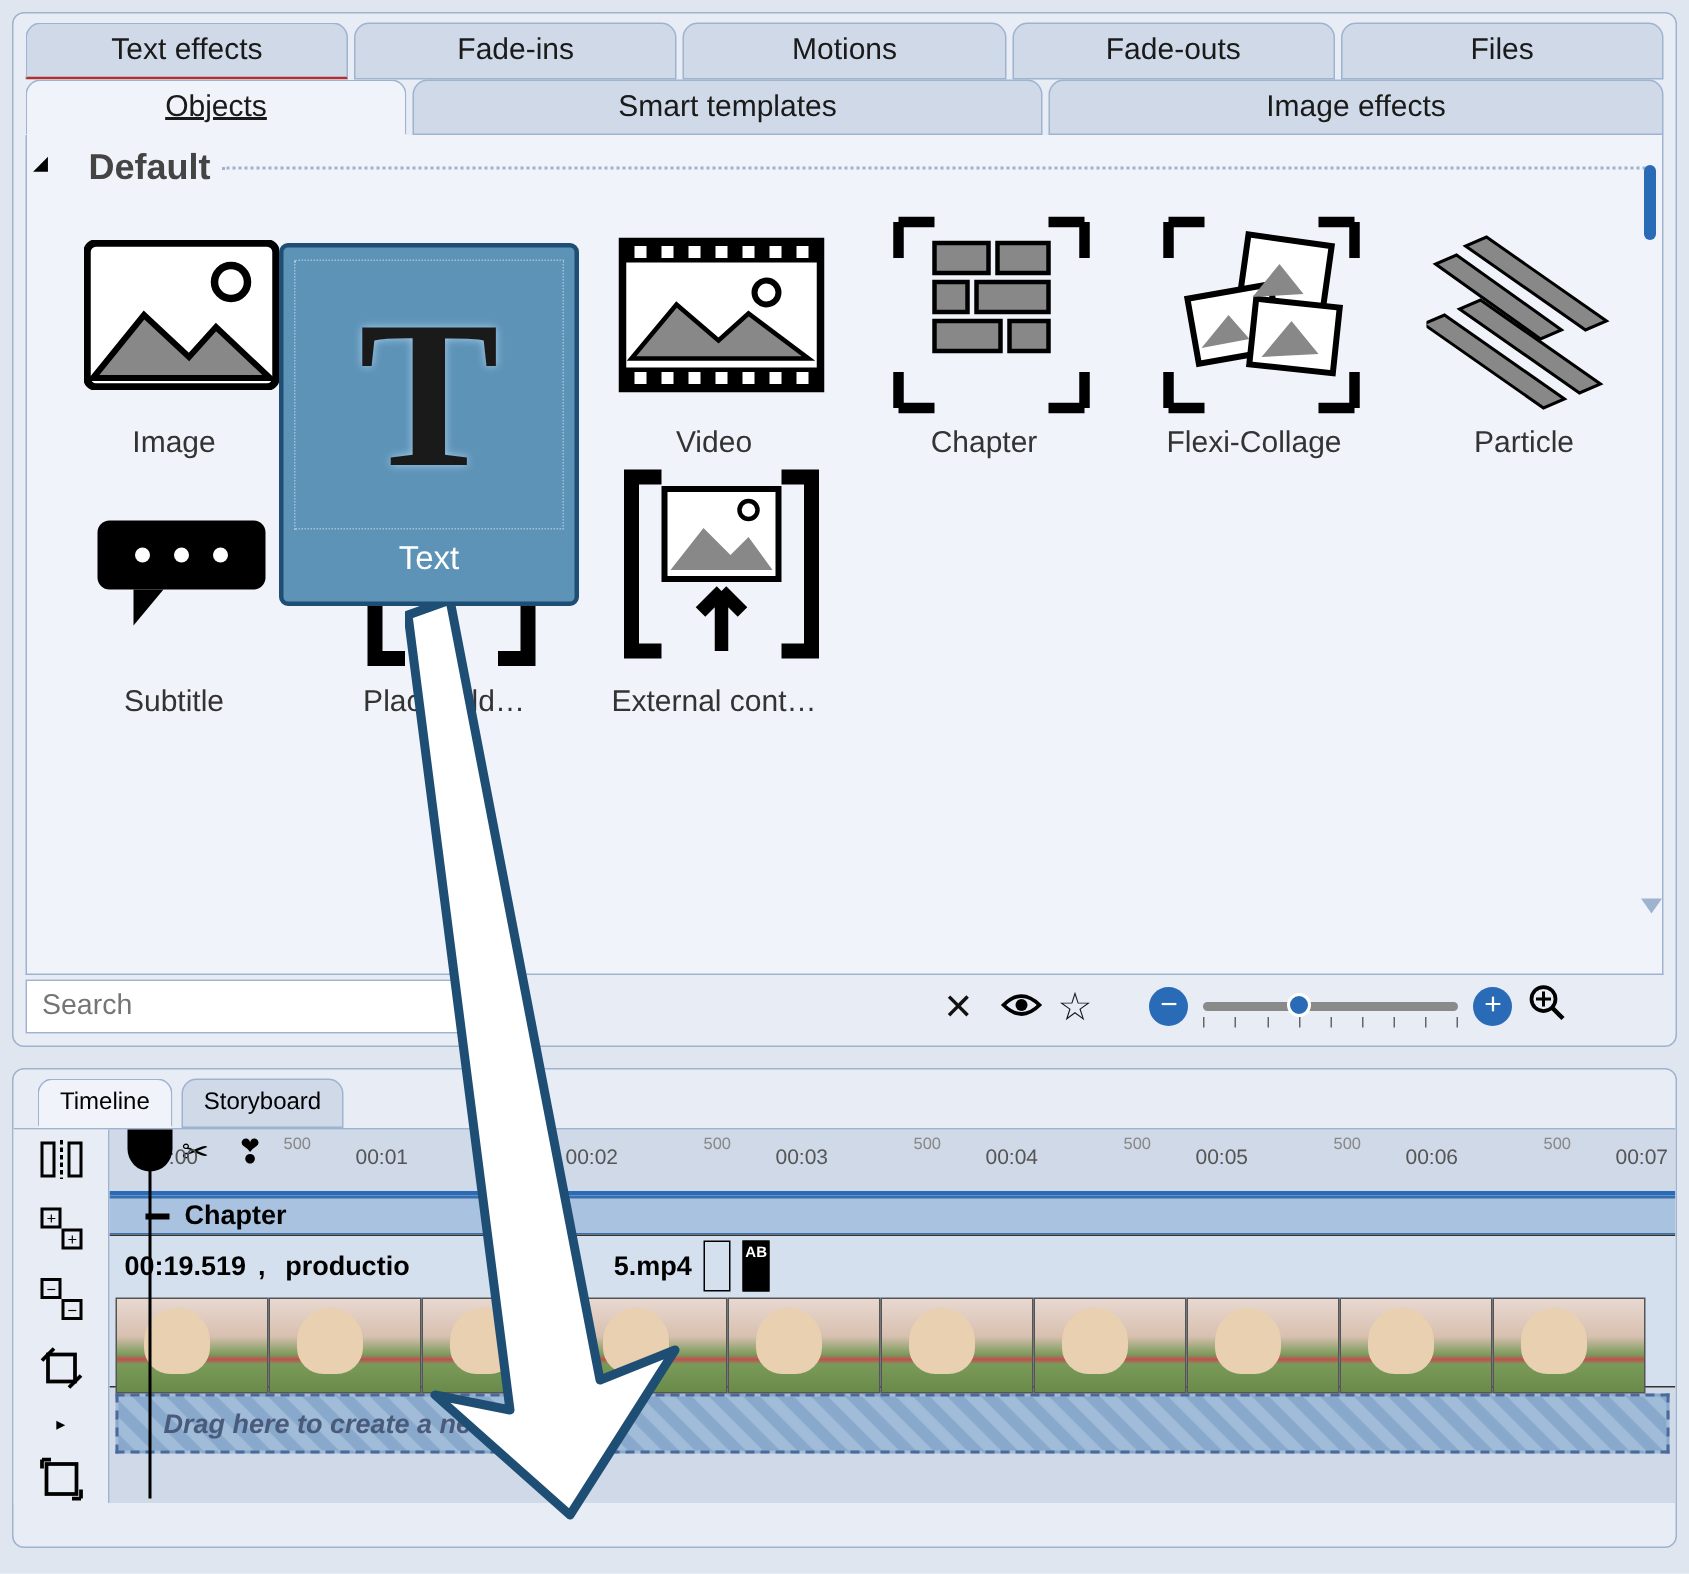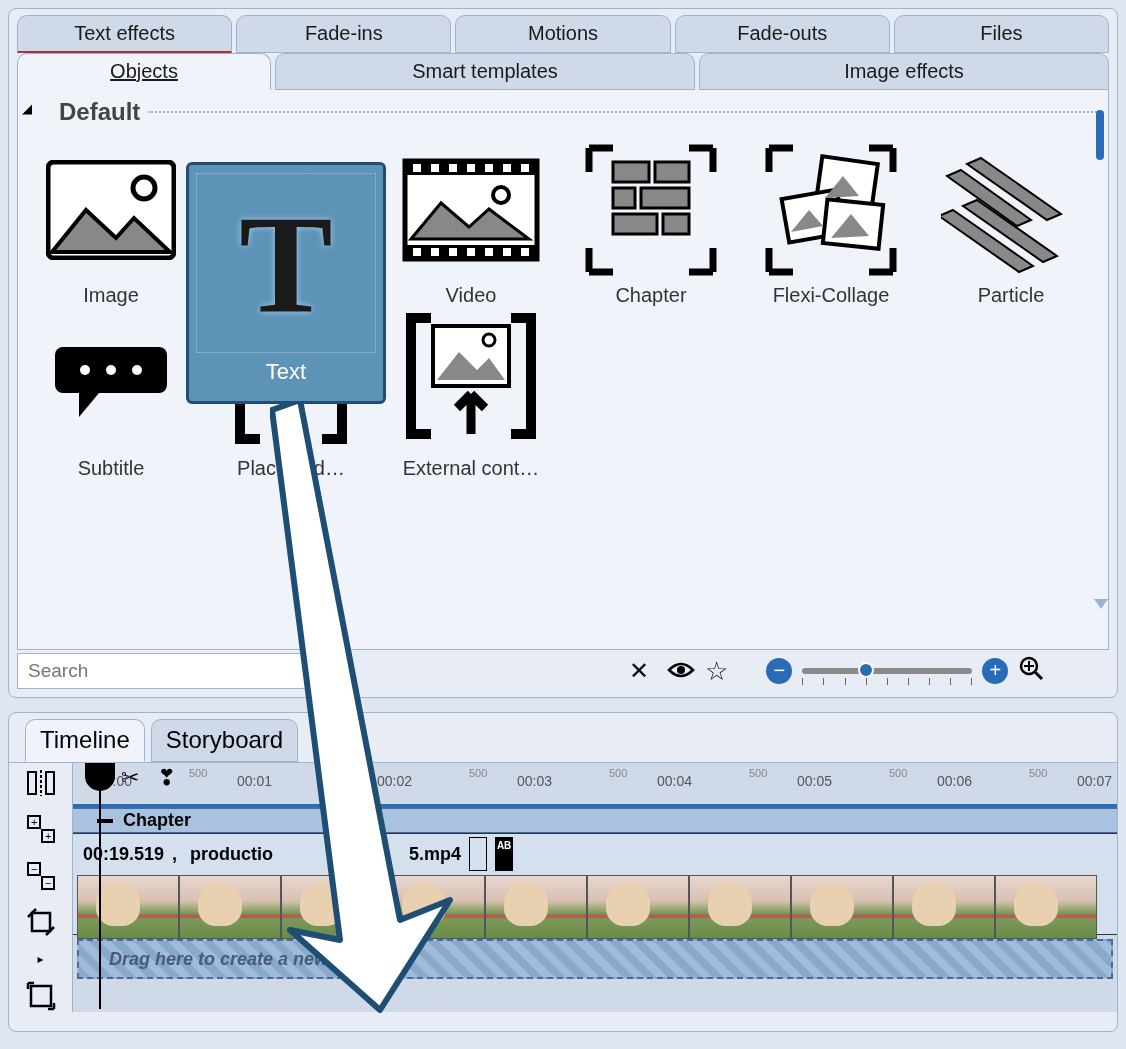--- a/index.html
+++ b/index.html
@@ -101,21 +101,21 @@
 
 .grid {
   display: grid;
   grid-template-columns: repeat(6, 170px);
   gap: 6px 10px;
   margin-top: 10px;
 }
 .obj {
   display: flex;
   flex-direction: column;
-  align-items: center;
+  align-items: flex-end;
   cursor: grab;
 }
 .obj .iconbox {
   width: 150px;
   height: 140px;
   display: flex;
   align-items: center;
   justify-content: center;
 }
 .obj .lbl {
@@ -191,21 +191,21 @@
 .ico-btn { font-size: 26px; color: #111; cursor: pointer; }
 
 
 .bp-tabs {
   display: flex;
   gap: 6px;
   padding: 6px 6px 0 16px;
 }
 .bp-tabs .tab {
   padding: 6px 14px;
-  font-size: 24px;
+  font-size: 16px;
   border: 1px solid #9eb3d0;
   border-top-left-radius: 10px;
   border-top-right-radius: 10px;
   background: #cfd9e8;
   cursor: pointer;
 }
 .bp-tabs .tab.redline { border-bottom: 2px solid #b03030; }
 .bp-tabs .tab.active { background: #f0f4fa; border-bottom-color: #f0f4fa; }
 
 .timeline-area {

